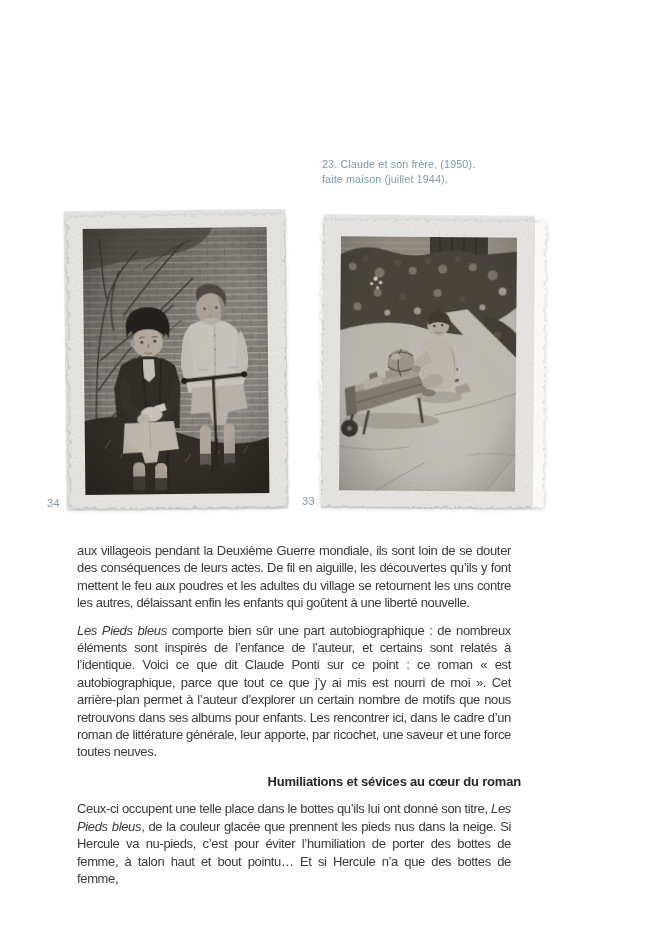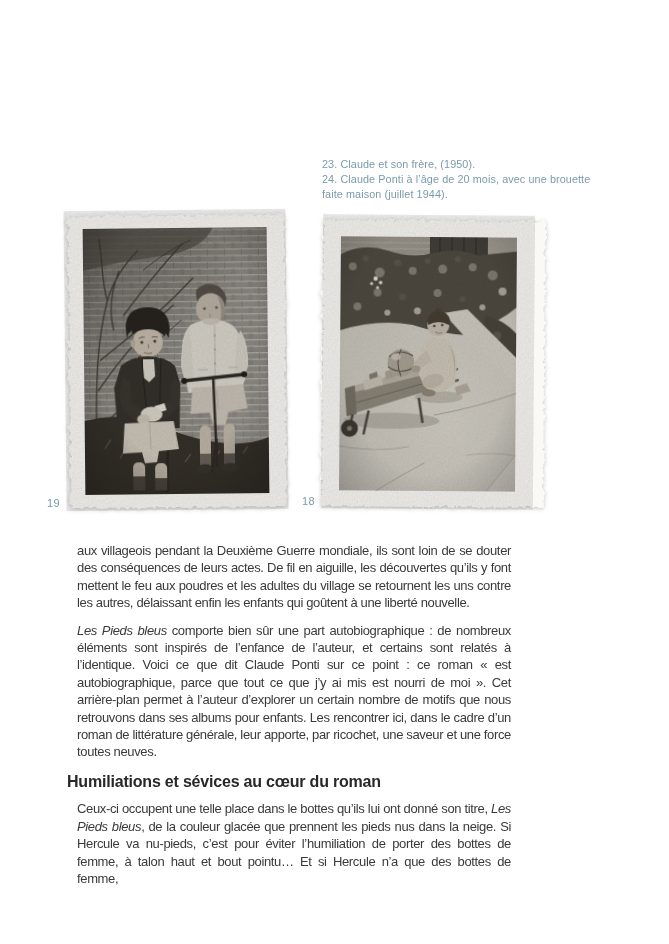--- a/index.html
+++ b/index.html
@@ -25,33 +25,32 @@
   .label-23{left:47px;top:497px;}
   .label-24{left:302px;top:495px;}
   
   .body-text{
     position:absolute;left:67px;top:532px;width:454px;
     font-size:13px;line-height:17.4px;letter-spacing:-0.35px;
     color:#3a3a3a;text-align:justify;
   }
   .body-text p{margin:10px;}
   .body-text h2{
-    font-size:16px;line-height:17.4px;margin:12px 0 0 0;
-    font-weight:700;color:#282828;text-align:left;letter-spacing:-0.2px;
+    font-size:13px;line-height:17.4px;margin:12px 0 0 0;
+    font-weight:700;color:#282828;text-align:right;letter-spacing:-0.2px;
   }
   em{font-style:italic;}
 </style>
 </head>
 <body>
 
 <div class="page">
 
   <div class="captions" style="color: rgb(123, 154, 171);">
     <div class="cap-line">23. Claude et son frère, (1950).</div>
-    <div class="cap-line">24. Claude Ponti à l’âge de 20 mois, avec une brouette</div>
     <div class="cap-line">faite maison (juillet 1944).</div>
   </div>
 
   <figure class="photo photo-23">
     <svg width="224" height="300" viewBox="0 0 224 300">
       <defs>
         <filter id="deckle1" x="-12%" y="-12%" width="124%" height="124%">
           <feTurbulence type="turbulence" baseFrequency="0.105" numOctaves="2" seed="3" result="n"></feTurbulence>
           <feDisplacementMap in="SourceGraphic" in2="n" scale="6"></feDisplacementMap>
         </filter>
@@ -153,21 +152,21 @@
           <rect x="90" y="253" width="12" height="24" rx="5" fill="#c4baac"></rect>
           <rect x="68" y="266" width="12" height="14" fill="#4e4840"></rect>
           <rect x="90" y="268" width="12" height="12" fill="#4e4840"></rect>
         </g>
 
         <rect x="20" y="18" width="184" height="266" fill="url(#vig1)"></rect>
         <rect x="20" y="18" width="184" height="266" filter="url(#grain)" opacity=".13"></rect>
       </g>
     </svg>
   </figure>
-  <div class="photo-label label-23" style="color: rgb(123, 154, 171);">19</div>
+  <div class="photo-label label-23" style="color: rgb(123, 154, 171);">34</div>
 
   <figure class="photo photo-24">
     <svg width="230" height="294" viewBox="0 0 230 294">
       <defs>
         <filter id="deckle2" x="-12%" y="-12%" width="124%" height="124%">
           <feTurbulence type="turbulence" baseFrequency="0.12" numOctaves="2" seed="8" result="n2"></feTurbulence>
           <feDisplacementMap in="SourceGraphic" in2="n2" scale="6"></feDisplacementMap>
         </filter>
         <radialGradient id="g2light" cx=".62" cy=".72" r=".75">
           <stop offset="0" stop-color="#d8d4cb" stop-opacity=".9"></stop>
@@ -280,21 +279,21 @@
         </g>
 
         <polygon points="199,240 199,276 170,276" fill="#d9d5cc" opacity=".75"></polygon>
         <path d="M199 240 L170 276" stroke="#b9b4aa" stroke-width="1" fill="none"></path>
 
         <rect x="23" y="22" width="176" height="254" fill="url(#vig2)"></rect>
         <rect x="23" y="22" width="176" height="254" filter="url(#grain)" opacity=".12"></rect>
       </g>
     </svg>
   </figure>
-  <div class="photo-label label-24" style="color: rgb(123, 154, 171);">18</div>
+  <div class="photo-label label-24" style="color: rgb(123, 154, 171);">33</div>
 
   <div class="body-text">
     <p><span>aux villageois pendant la Deuxième Guerre mondiale, ils sont loin de se douter des conséquences de leurs actes. De fil en aiguille, les découvertes qu’ils y font mettent le feu aux poudres et les adultes du village se retournent les uns contre les autres, délaissant enfin les enfants qui goûtent à une liberté nouvelle.</span></p>
     <p><em>Les Pieds bleus</em><span> comporte bien sûr une part autobiographique&nbsp;: de nombreux éléments sont inspirés de l’enfance de l’auteur, et certains sont relatés à l’identique. Voici ce que dit Claude Ponti sur ce point&nbsp;: ce roman «&nbsp;est autobiographique, parce que tout ce que j’y ai mis est nourri de moi&nbsp;». Cet arrière-plan permet à l’auteur d’explorer un certain nombre de motifs que nous retrouvons dans ses albums pour enfants. Les rencontrer ici, dans le cadre d’un roman de littérature générale, leur apporte, par ricochet, une saveur et une force toutes neuves.</span></p>
     <h2>Humiliations et sévices au cœur du roman</h2>
     <p><span>Ceux-ci occupent une telle place dans le bottes qu’ils lui ont donné son titre, </span><em>Les Pieds bleus</em><span>, de la couleur glacée que prennent les pieds nus dans la neige. Si Hercule va nu-pieds, c’est pour éviter l’humiliation de porter des bottes de femme, à talon haut et bout pointu… Et si Hercule n’a que des bottes de femme,</span></p>
   </div>
 
 </div>
 

